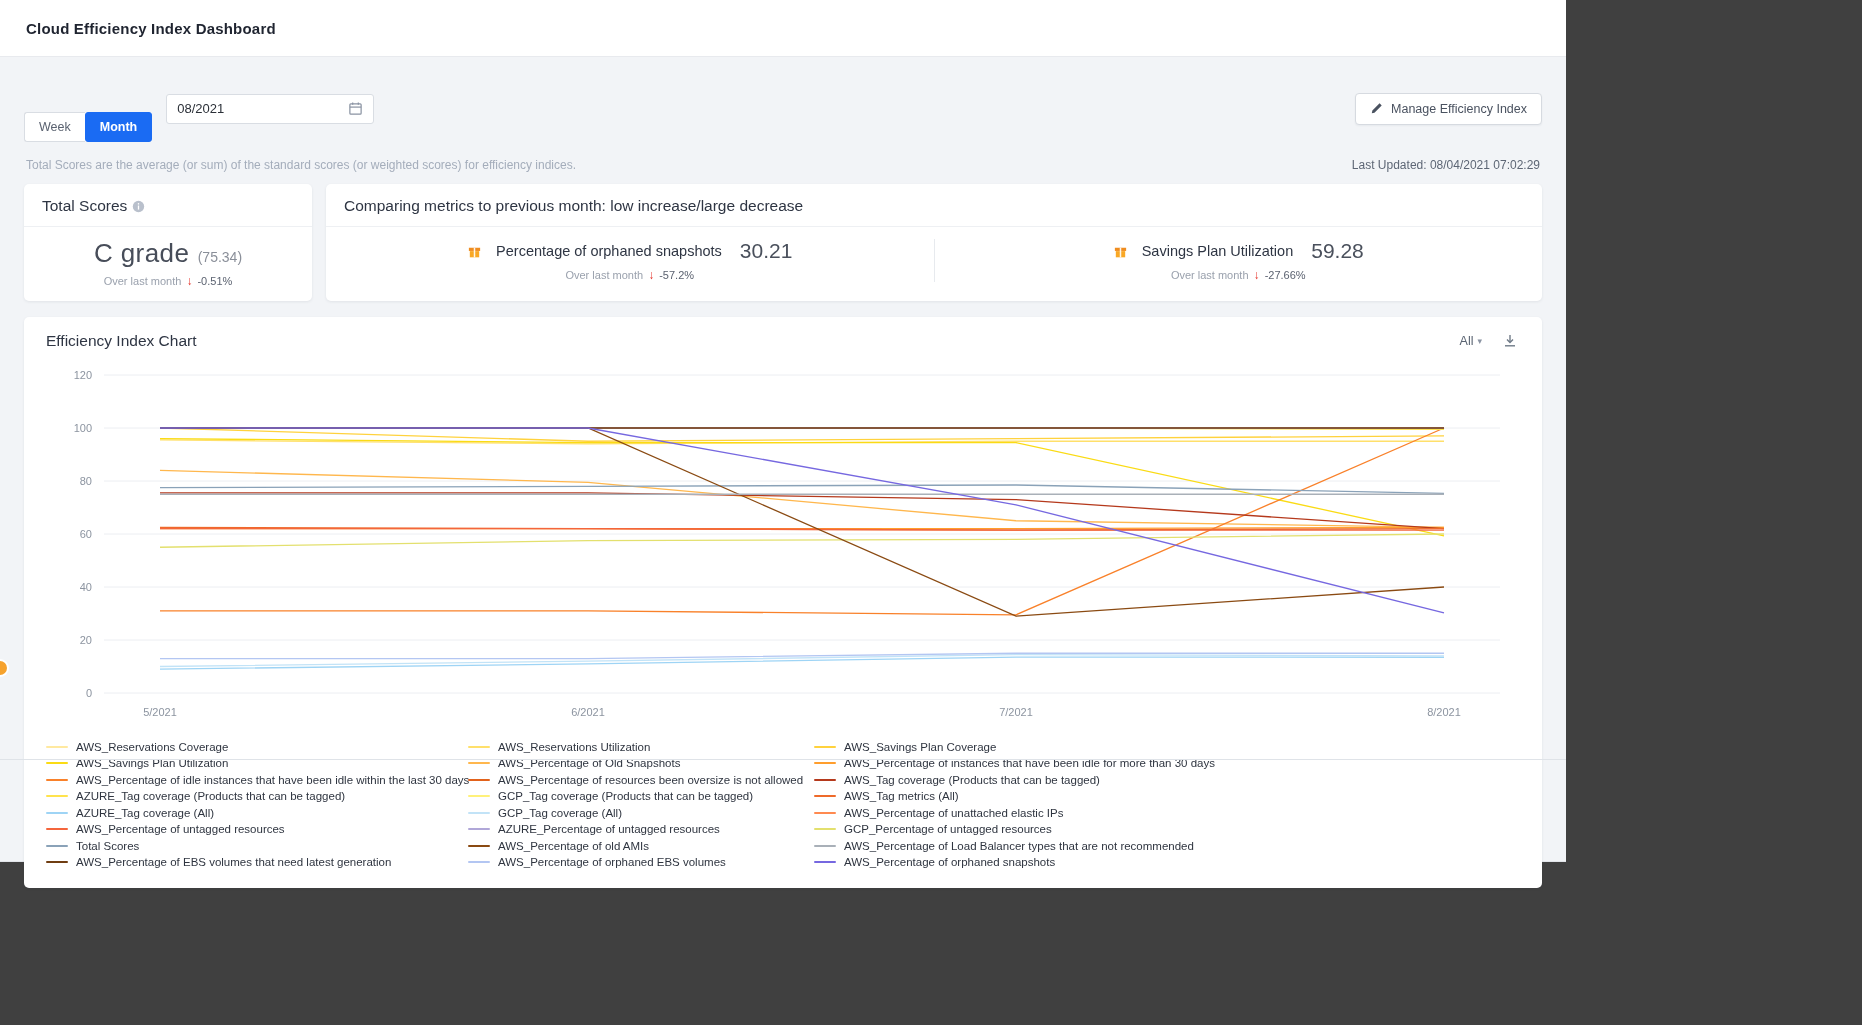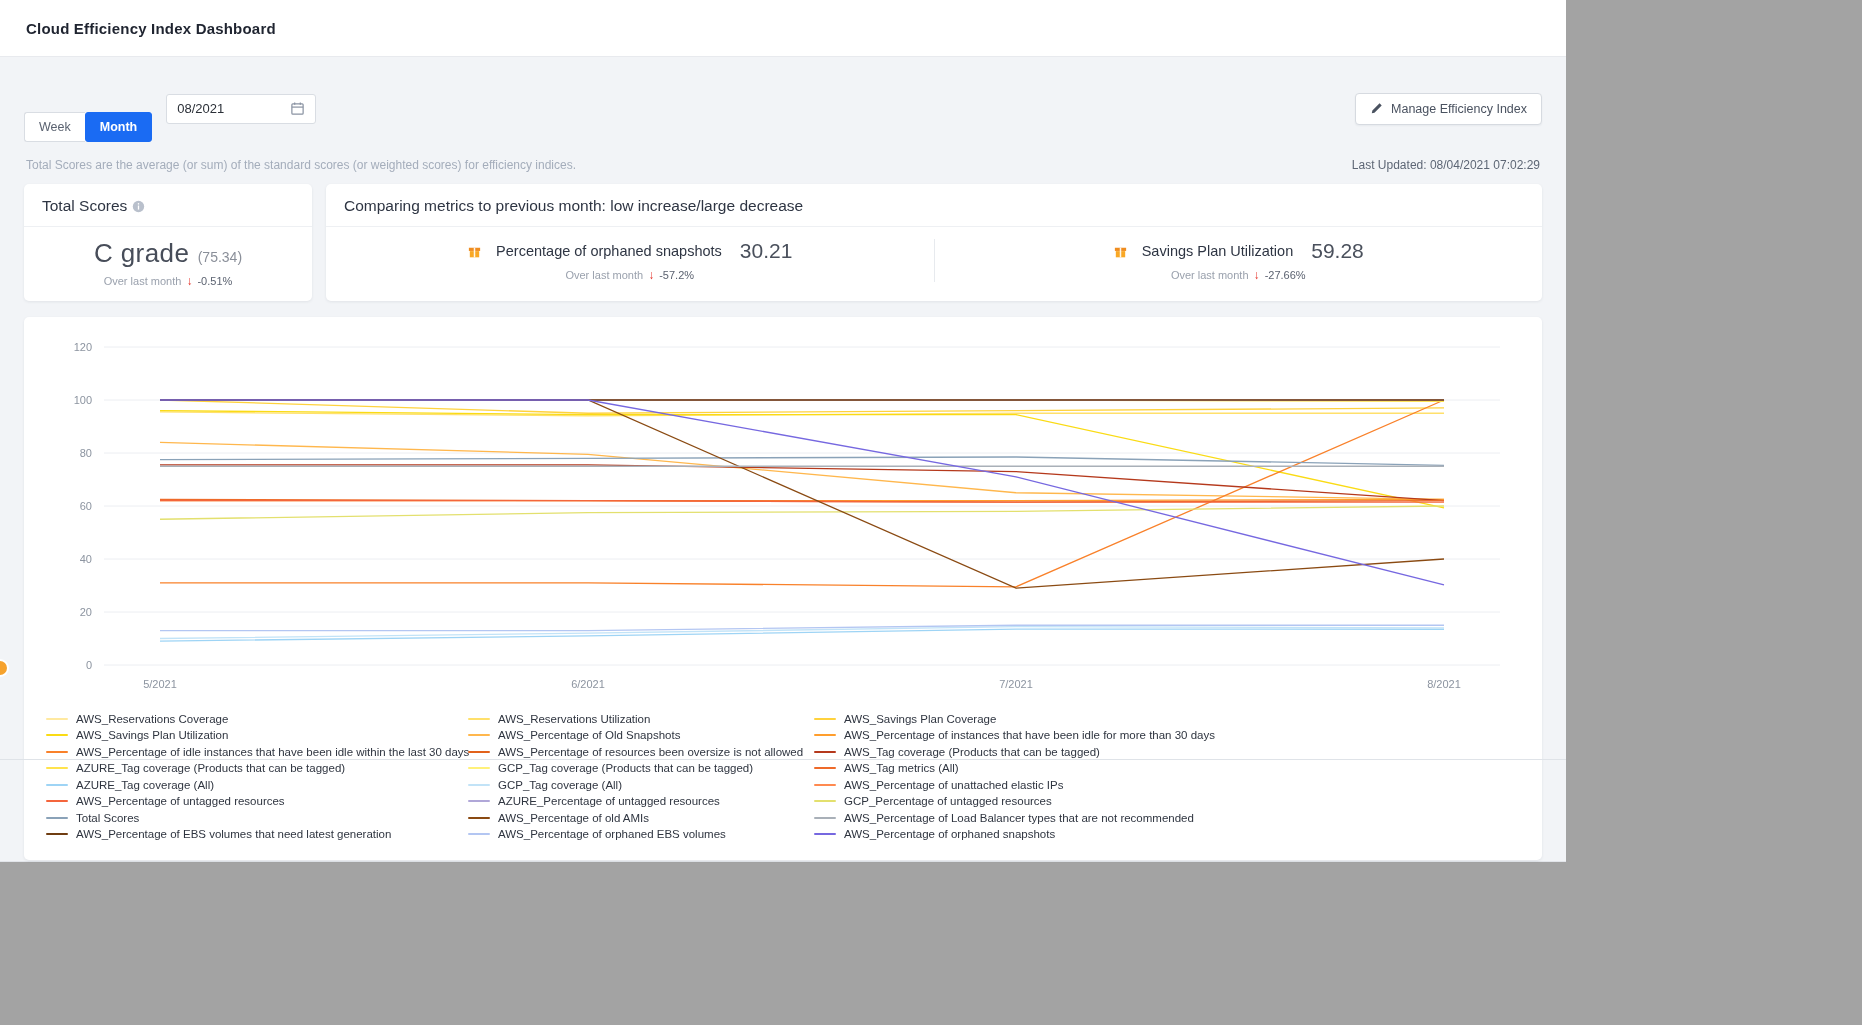--- a/index.html
+++ b/index.html
@@ -1,35 +1,35 @@
 <!DOCTYPE html>
 <html><head>
 <meta charset="utf-8">
 <style>
   * { margin:0; padding:0; box-sizing:border-box; }
   body { background:#ffffff; font-family:"Liberation Sans", sans-serif; }
-  .page { position:relative; width:1862px; height:1025px; background:#a3a3a3; overflow:hidden; }
+  .page { position:relative; width:1862px; height:1025px; background:#404040; overflow:hidden; }
   .app { width:1566px; }
 
   
   .app-header { height:56px; background:#fff; display:flex; align-items:center; padding:0 26px; }
   .page-title { font-size:15px; font-weight:700; color:#1f2430; letter-spacing:.2px; }
 
   
   .content { background:#f2f4f7; border-top:1px solid #e8eaee; border-bottom:1px solid #e2e5ea;
              padding:18px 24px 0 24px; height:806px; }
 
   
   .toolbar { display:flex; align-items:center; }
   .segmented { display:flex;margin-top:37px; }
   .seg-btn { height:30px; padding:0 14px; font-size:12.5px; font-family:inherit; cursor:pointer;
              background:#fff; border:1px solid #d9dde3; color:#5a6270; }
   .seg-btn:first-child { border-radius:3px 0 0 3px; border-right:none; }
   .seg-btn.active { background:#1a6bf3; border-color:#1a6bf3; color:#fff; font-weight:700; border-radius:3px; }
-  .datepicker { margin-left:14px; width:150px; height:30px; background:#fff; border:1px solid #d9dde3;
+  .datepicker { margin-left:14px; width:208px; height:30px; background:#fff; border:1px solid #d9dde3;
                 border-radius:3px; display:flex; align-items:center; justify-content:space-between;
                 padding:0 10px; font-size:13px; color:#2b3038; cursor:pointer; }
   .manage-btn { margin-left:auto; height:32px; padding:0 14px; background:#fff; border:1px solid #d6dae0;
                 border-radius:4px; color:#4a5260; font-size:12.5px; font-family:inherit; display:flex;
                 align-items:center; gap:8px; cursor:pointer; box-shadow:0 1px 2px rgba(20,30,50,.05); }
 
   
   .info-bar { display:flex; justify-content:space-between; align-items:center; margin:16px 2px 12px 2px;
               font-size:12px; }
   .info-desc { color:#a4adbb; }
@@ -190,20 +190,38 @@
                 <span class="delta-arrow">↓</span>
                 <span class="delta-value">-27.66%</span>
               </div>
             </div>
 
           </div>
         </section>
       </div>
 
       <section class="card chart-card">
+        <div class="chart-header">
+          <span class="chart-title">Efficiency Index Chart</span>
+          <div class="chart-controls">
+            <span class="filter-dd">
+              <span>All</span>
+              <span class="caret">▾</span>
+            </span>
+            <button class="dl-btn">
+              <span style="display:flex;">
+                <svg width="16" height="16" viewBox="0 0 16 16" fill="none" stroke="#6f7a87" stroke-width="1.4">
+                  <path d="M8 2v7"></path>
+                  <path d="M5 6.5 8 9.5l3-3"></path>
+                  <path d="M3 12.8h10"></path>
+                </svg>
+              </span>
+            </button>
+          </div>
+        </div>
 
         <svg id="chart-svg" width="1474" height="366">
             <line x1="58" y1="334" x2="1454" y2="334" stroke="#eceef2" stroke-width="1"></line>
             <text x="46" y="338" text-anchor="end" fill="#8c94a0" font-size="11">0</text>
             <line x1="58" y1="281" x2="1454" y2="281" stroke="#eceef2" stroke-width="1"></line>
             <text x="46" y="285" text-anchor="end" fill="#8c94a0" font-size="11">20</text>
             <line x1="58" y1="228" x2="1454" y2="228" stroke="#eceef2" stroke-width="1"></line>
             <text x="46" y="232" text-anchor="end" fill="#8c94a0" font-size="11">40</text>
             <line x1="58" y1="175" x2="1454" y2="175" stroke="#eceef2" stroke-width="1"></line>
             <text x="46" y="179" text-anchor="end" fill="#8c94a0" font-size="11">60</text>

